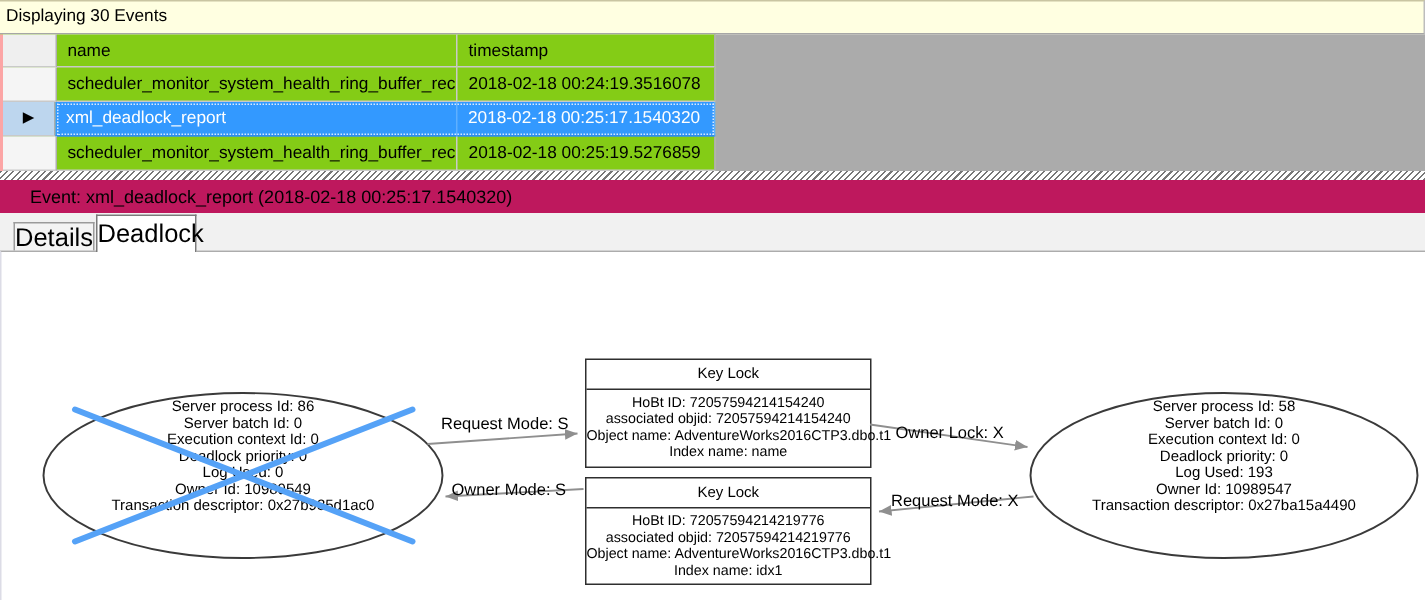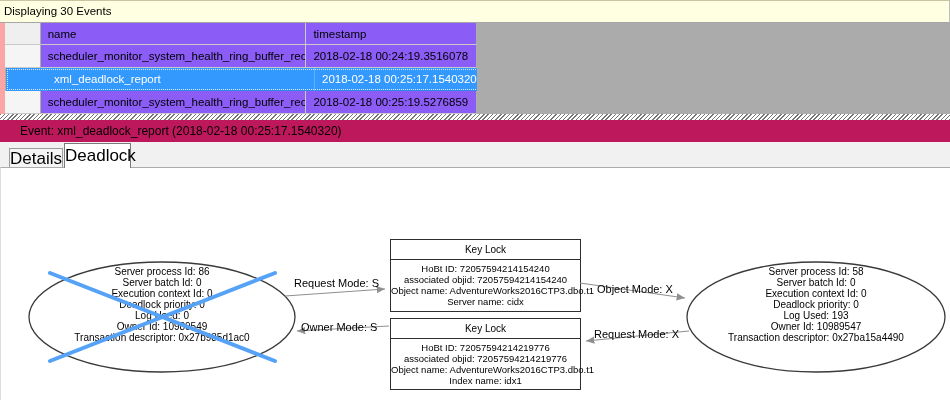--- a/index.html
+++ b/index.html
@@ -5,21 +5,21 @@
   html,body{margin:0;padding:0}
   body{width:950px;height:400px;position:relative;overflow:hidden;background:#fff;
        font-family:"Liberation Sans",sans-serif;color:#000}
 
   
   .topbar{position:absolute;left:0;top:0;right:0;height:23px;background:#FFFFE1;
           border-top:1px solid #C9C5A2;border-right:1px solid #BDBDBD;border-bottom:1px solid #A6A6A6;
           box-sizing:border-box;font-size:11.5px;line-height:21px;padding-left:4px}
 
   
-  .grid{position:absolute;left:0;top:23px;width:477px;background:#8b5cf6;border-left:5px solid #fca5a5;box-sizing:border-box}
+  .grid{position:absolute;left:0;top:23px;width:477px;background:#84cc16;border-left:2px solid #fca5a5;box-sizing:border-box}
   .grow{display:flex;height:23px}
   .grow.head{height:22px}
   .cell{box-sizing:border-box;border-right:1px solid #C9C9C9;border-bottom:1px solid #C9C9C9;
         font-size:11.5px;line-height:22px;padding-left:7px;white-space:nowrap;overflow:hidden}
   .rowhdr{width:36px;background:#F5F5F5;border-right:1px solid #ADADAD;padding:0;
           display:flex;align-items:center;justify-content:center}
   .rowhdr.sel{background:#BDD6EE}
   .namecol{width:268px}
   .tscol{width:172px;border-right:1px solid #ADADAD}
   .selwrap{display:flex;color:#fff;outline:1px dotted #d8e9ff;outline-offset:-2px}
@@ -78,21 +78,21 @@
   <div class="grow">
     <div class="cell rowhdr"></div>
     <div class="cell namecol">scheduler_monitor_system_health_ring_buffer_recorded</div>
     <div class="cell tscol">2018-02-18 00:24:19.3516078</div>
   </div>
 
   <div class="grow">
     <div class="cell rowhdr sel">
       <span class="arrow-glyph">▶</span>
     </div>
-    <div class="selwrap" style="background: rgb(51, 153, 255); padding-left: 41px;">
+    <div class="selwrap" style="background: rgb(51, 153, 255);">
       <div class="cell namecol">xml_deadlock_report</div>
       <div class="cell tscol">2018-02-18 00:25:17.1540320</div>
     </div>
   </div>
 
   <div class="grow">
     <div class="cell rowhdr"></div>
     <div class="cell namecol">scheduler_monitor_system_health_ring_buffer_recorded</div>
     <div class="cell tscol">2018-02-18 00:25:19.5276859</div>
   </div>
@@ -131,21 +131,21 @@
     <div>Owner Id: 10989547</div>
     <div>Transaction descriptor: 0x27ba15a4490</div>
   </div>
 
 <div class="lockbox lock-top">
   <div class="lock-title">Key Lock</div>
   <div class="lock-lines">
       <div>HoBt ID: 72057594214154240</div>
       <div>associated objid: 72057594214154240</div>
       <div>Object name: AdventureWorks2016CTP3.dbo.t1</div>
-      <div>Server name: cidx</div>
+      <div>Index name: name</div>
     </div>
 </div>
 <div class="lockbox lock-bottom">
   <div class="lock-title">Key Lock</div>
   <div class="lock-lines">
       <div>HoBt ID: 72057594214219776</div>
       <div>associated objid: 72057594214219776</div>
       <div>Object name: AdventureWorks2016CTP3.dbo.t1</div>
       <div>Index name: idx1</div>
     </div>
@@ -164,14 +164,14 @@
     <line x1="50" y1="361" x2="275" y2="273" stroke-width="4" stroke-linecap="round" style="stroke: rgb(85, 162, 247);"></line>
   </g>
   <line x1="285" y1="296" x2="385" y2="289" stroke="#8F8F8F" stroke-width="1.2" marker-end="url(#ah)"></line>
   <line x1="389" y1="326" x2="297" y2="331" stroke="#8F8F8F" stroke-width="1.2" marker-end="url(#ah)"></line>
   <line x1="580" y1="283" x2="685" y2="298" stroke="#8F8F8F" stroke-width="1.2" marker-end="url(#ah)"></line>
   <line x1="689" y1="331" x2="586" y2="341" stroke="#8F8F8F" stroke-width="1.2" marker-end="url(#ah)"></line>
 </svg>
 
 <div class="edge-label lbl-req-s">Request Mode: S</div>
 <div class="edge-label lbl-own-s">Owner Mode: S</div>
-<div class="edge-label lbl-own-x">Object Mode: X</div>
+<div class="edge-label lbl-own-x">Owner Lock: X</div>
 <div class="edge-label lbl-req-x">Request Mode: X</div>
 
 </body></html>

